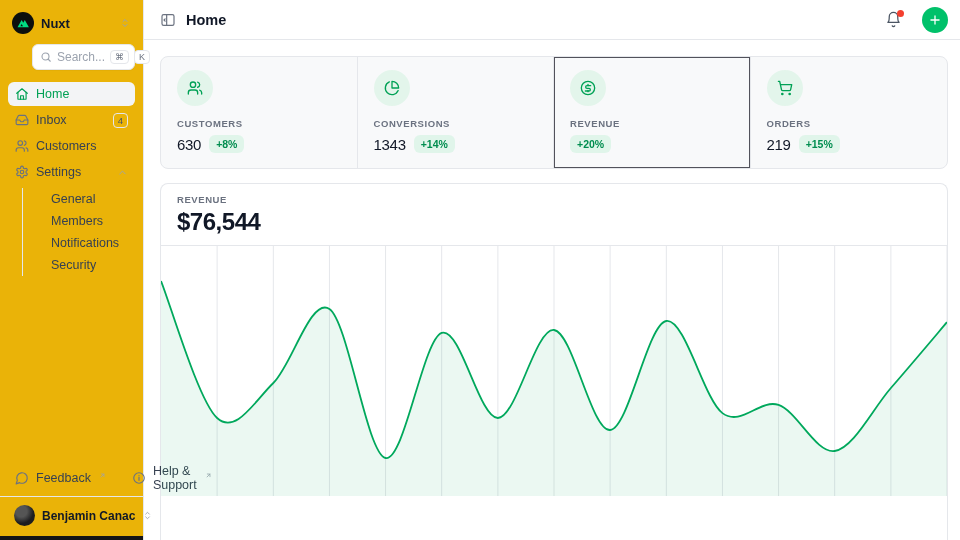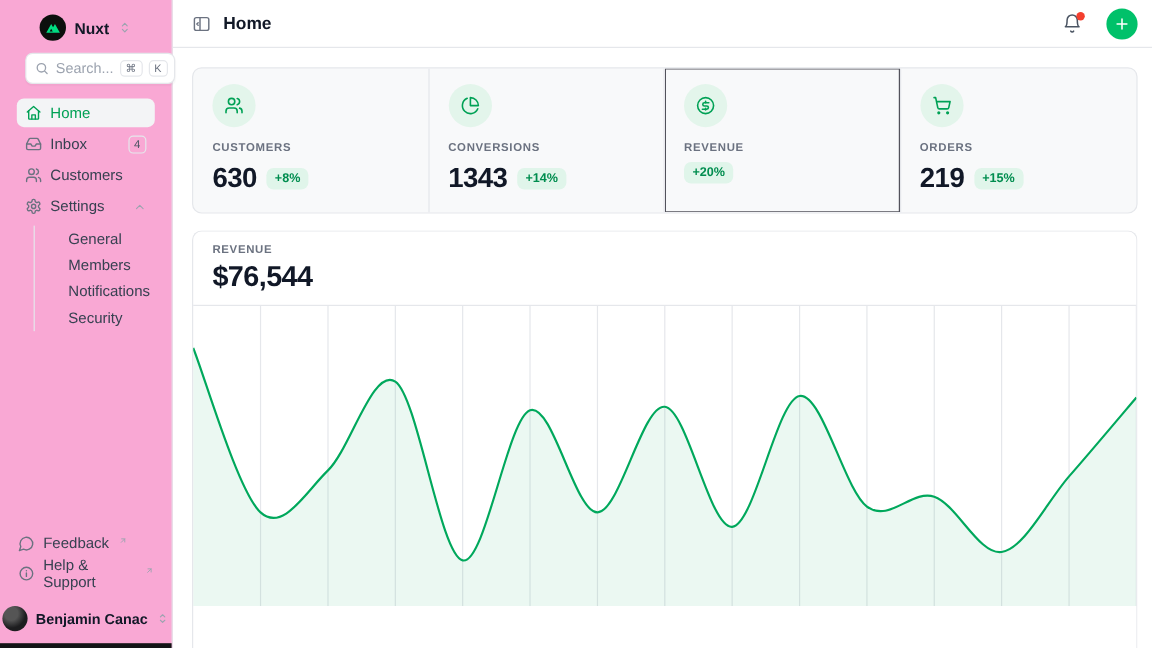--- a/index.html
+++ b/index.html
@@ -2,21 +2,21 @@
 <html><head>
 <meta charset="utf-8">
 <style>
   * { margin:0; padding:0; box-sizing:border-box; }
   html,body { width:960px; height:540px; overflow:hidden; background:#fff;
     font-family:"Liberation Sans", sans-serif; color:#111827; }
   .app { display:flex; width:960px; height:540px; }
 
   
   .sidebar { position:relative; width:144px; flex:0 0 144px; border-right:1px solid #e5e7eb;
-    display:flex; flex-direction:column; padding:8px; background:#f9a8d4;align-items:center; }
+    display:flex; flex-direction:column; padding:8px; background:#eab308; }
   .brand-row { display:flex; align-items:center; gap:7px; padding:4px 4px 10px 4px; }
   .brand-logo { width:22px; height:22px; border-radius:50%; background:#0c0f0d;
     display:flex; align-items:center; justify-content:center; flex:0 0 22px; }
   .brand-name { font-size:13px; font-weight:700; flex:1; }
   .updown { color:#9ca3af; display:flex; }
   .search-box { display:flex; align-items:center; gap:5px; border:1px solid #e5e7eb;
     border-radius:6px; height:26px; padding:0 5px 0 7px; color:#9ca3af; font-size:12px;
     background:#fff; box-shadow:0 1px 1px rgba(0,0,0,.03); margin-bottom:12px;margin-left:24px; }
   .search-box .ph { flex:1; }
   kbd { font-family:"Liberation Sans", sans-serif; font-size:9px; color:#6b7280;
@@ -28,21 +28,21 @@
   .nav-item.active { background:#f3f4f6; color:#00a155; }
   .nav-item.active .ni { color:#00a155; }
   .nav-item .grow { flex:1; }
   .nav-badge { font-size:9.5px; color:#4b5563; border:1px solid #e5e7eb; border-radius:4px;
     padding:0px 4px; line-height:13px; }
   .subnav { margin:2px 0 2px 14px; border-left:1px solid #e5e7eb; padding-left:24px;
     display:flex; flex-direction:column; }
   .subnav-item { font-size:12.5px; font-weight:500; color:#374151; height:22px;
     display:flex; align-items:center; padding:0 4px; cursor:pointer; }
   .sidebar-spacer { flex:1; }
-  .side-footer { display:flex; flex-direction:column; gap:1px; padding-bottom:6px; }
+  .side-footer { display:flex; flex-direction:row; gap:12px; padding-bottom:6px; }
   .ext { color:#9ca3af; margin-left:1px; margin-top:-6px; }
   .side-divider { border-top:1px solid #e5e7eb; margin:0 -8px; }
   .user-row { display:flex; align-items:center; gap:7px; padding:8px 6px 6px 6px; }
   .avatar { width:21px; height:21px; border-radius:50%; flex:0 0 21px;
     background:radial-gradient(circle at 35% 30%, #555 0 28%, #1d1d1f 60%); }
   .user-name { font-size:12px; font-weight:600; flex:1; white-space:nowrap; }
   .bottom-strip { position:absolute; left:0; bottom:0; width:143px; height:4px; background:#141416; }
 
   
   .main { flex:1; display:flex; flex-direction:column; min-width:0; }
@@ -68,21 +68,21 @@
   .stats { display:grid; grid-template-columns:repeat(4,1fr); border:1px solid #e5e7eb;
     border-radius:8px; background:#f8f9fa; overflow:hidden; }
   .stat-cell { padding:13px 16px 15px 16px; border-right:1px solid #e5e7eb; cursor:pointer; }
   .stat-cell:last-child { border-right:none; }
   .stat-cell.selected { box-shadow:inset 0 0 0 1px #52525b; }
   .stat-icon { width:36px; height:36px; border-radius:50%; background:#e3f5eb;
     color:#00a155; display:flex; align-items:center; justify-content:center; margin-bottom:12px; }
   .stat-label { font-size:9.5px; font-weight:600; letter-spacing:.06em; color:#6b7280;
     text-transform:uppercase; margin-bottom:6px; }
   .stat-value-row { display:flex; align-items:center; gap:8px; }
-  .stat-value { font-size:23px; font-weight:700; letter-spacing:-0.02em; }
+  .stat-value { font-size:15px; font-weight:400; letter-spacing:-0.02em; }
   .delta-badge { font-size:10.5px; font-weight:600; color:#008d4f; background:#e0f5ea;
     border-radius:6px; padding:3px 7px; }
 
   
   .chart-card { border:1px solid #e5e7eb; border-radius:8px 8px 0 0; border-bottom:none;
     background:#fff; display:flex; flex-direction:column; flex:1; min-height:0; }
   .chart-head { padding:10px 16px 9px 16px; border-bottom:1px solid #e5e7eb; }
   .chart-label { font-size:9.5px; font-weight:600; letter-spacing:.06em; color:#6b7280;
     text-transform:uppercase; margin-bottom:3px; }
   .chart-value { font-size:24px; font-weight:700; letter-spacing:-0.02em; }

